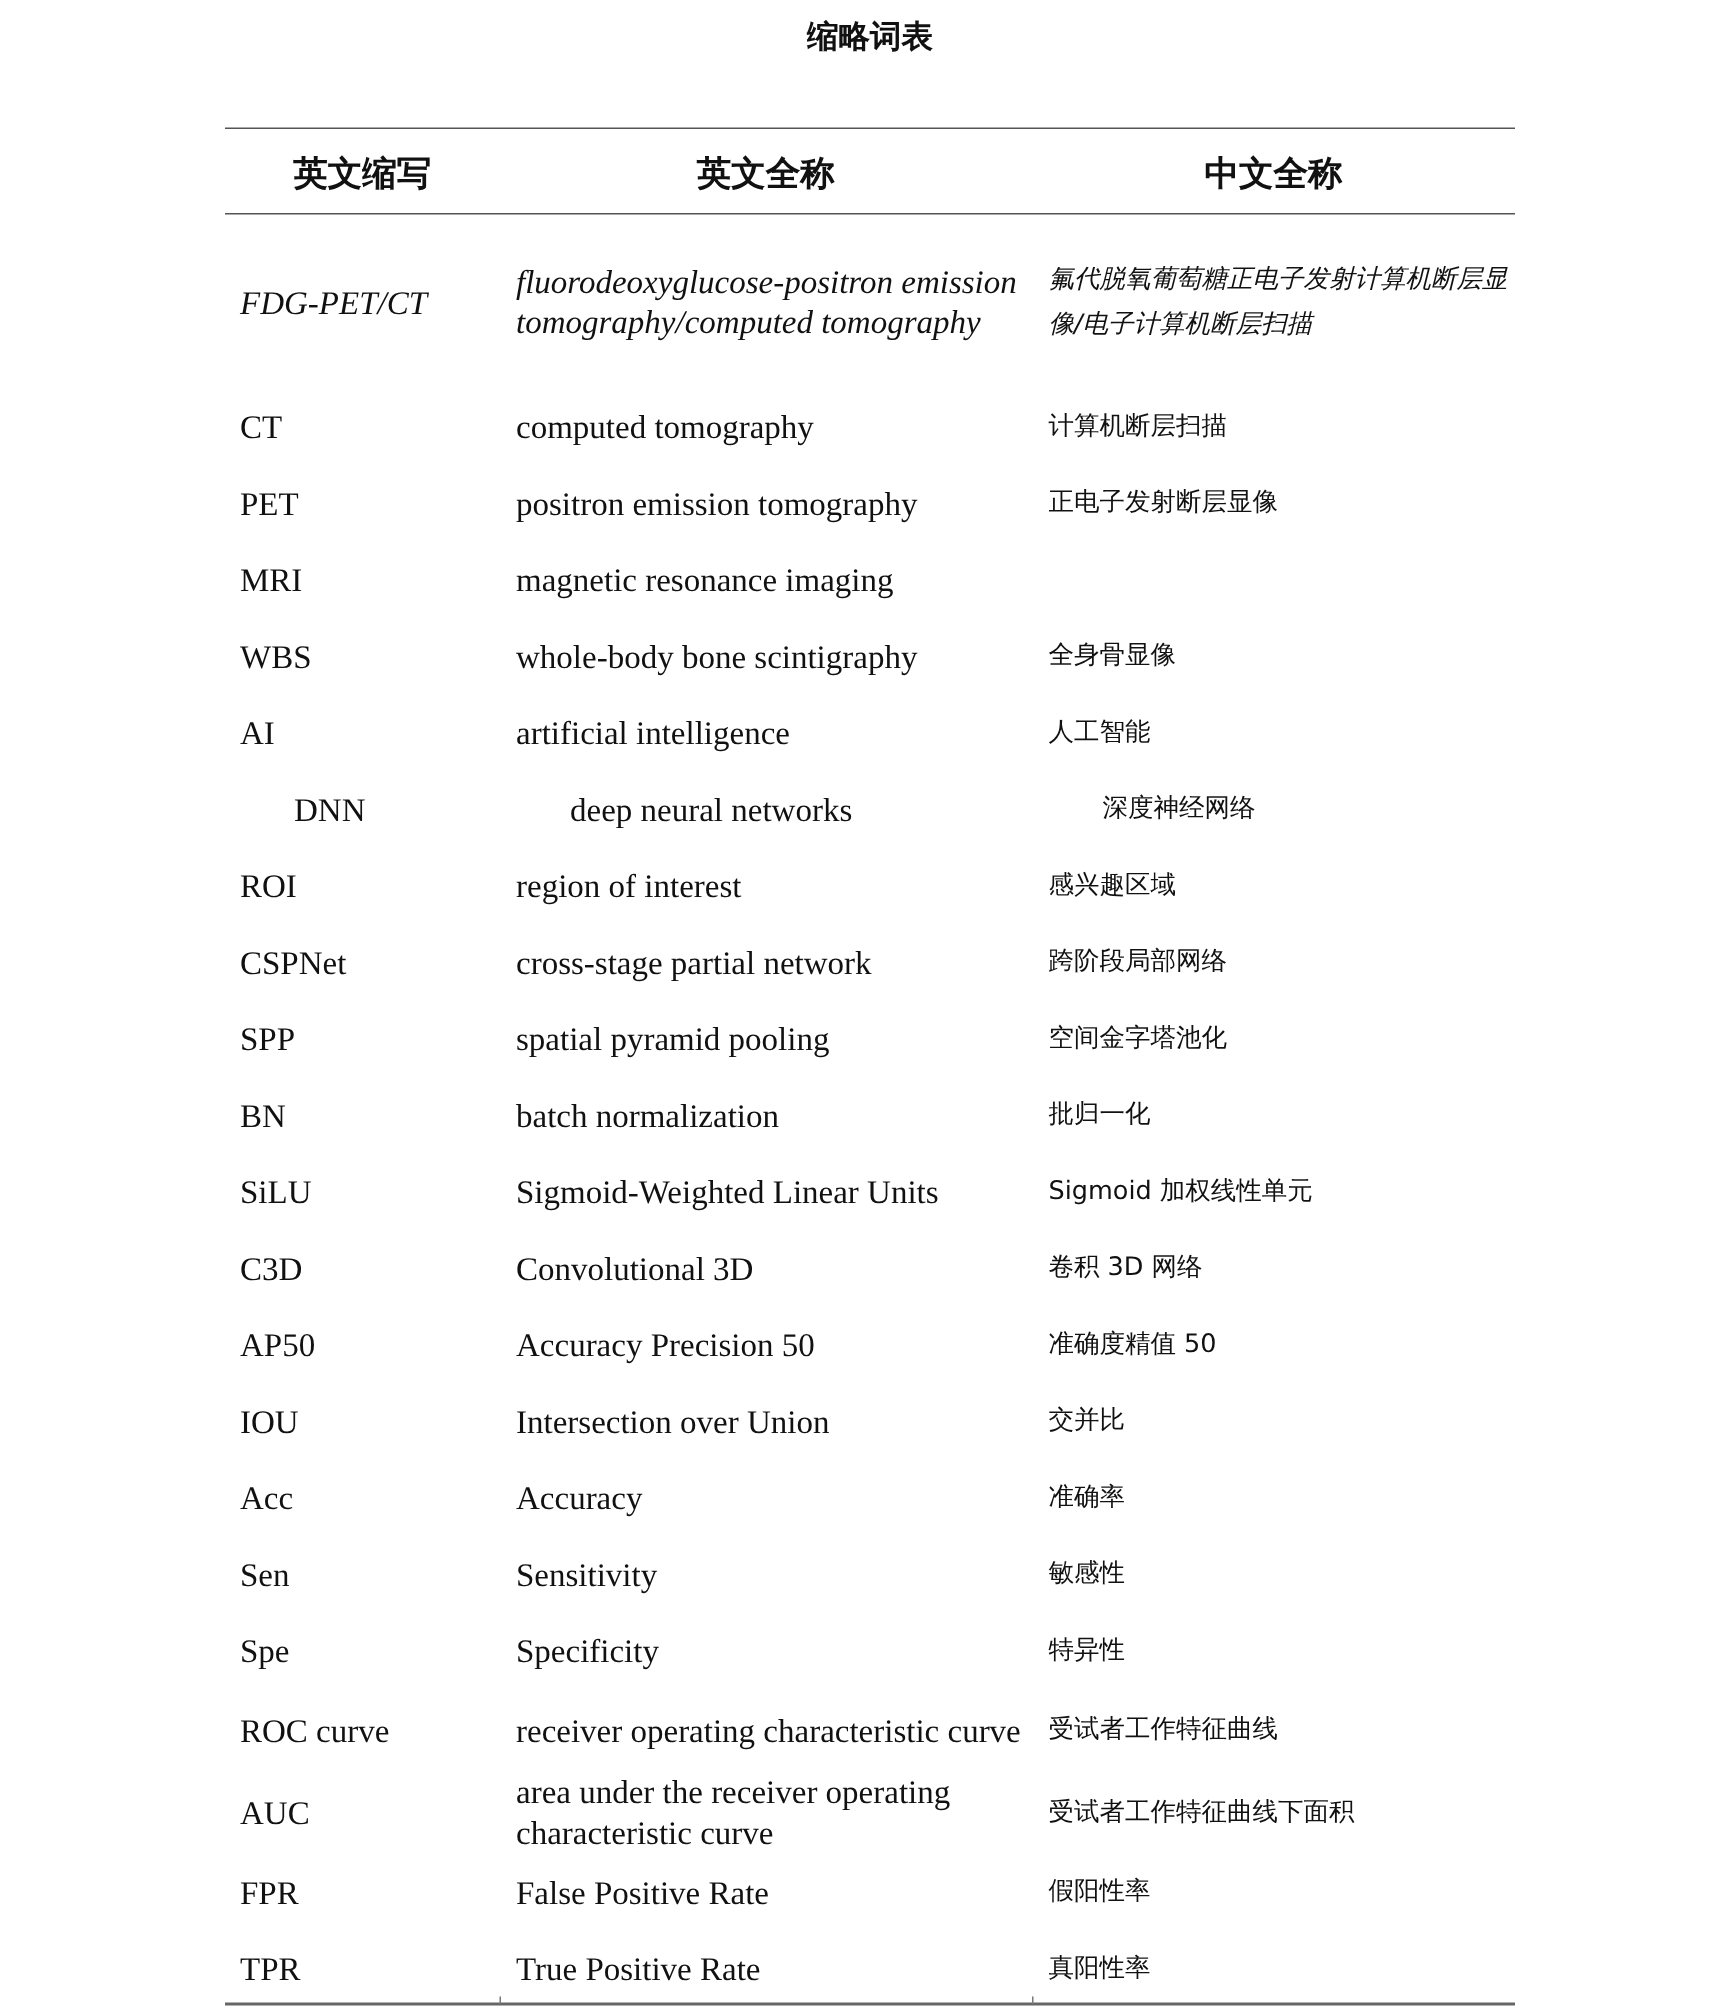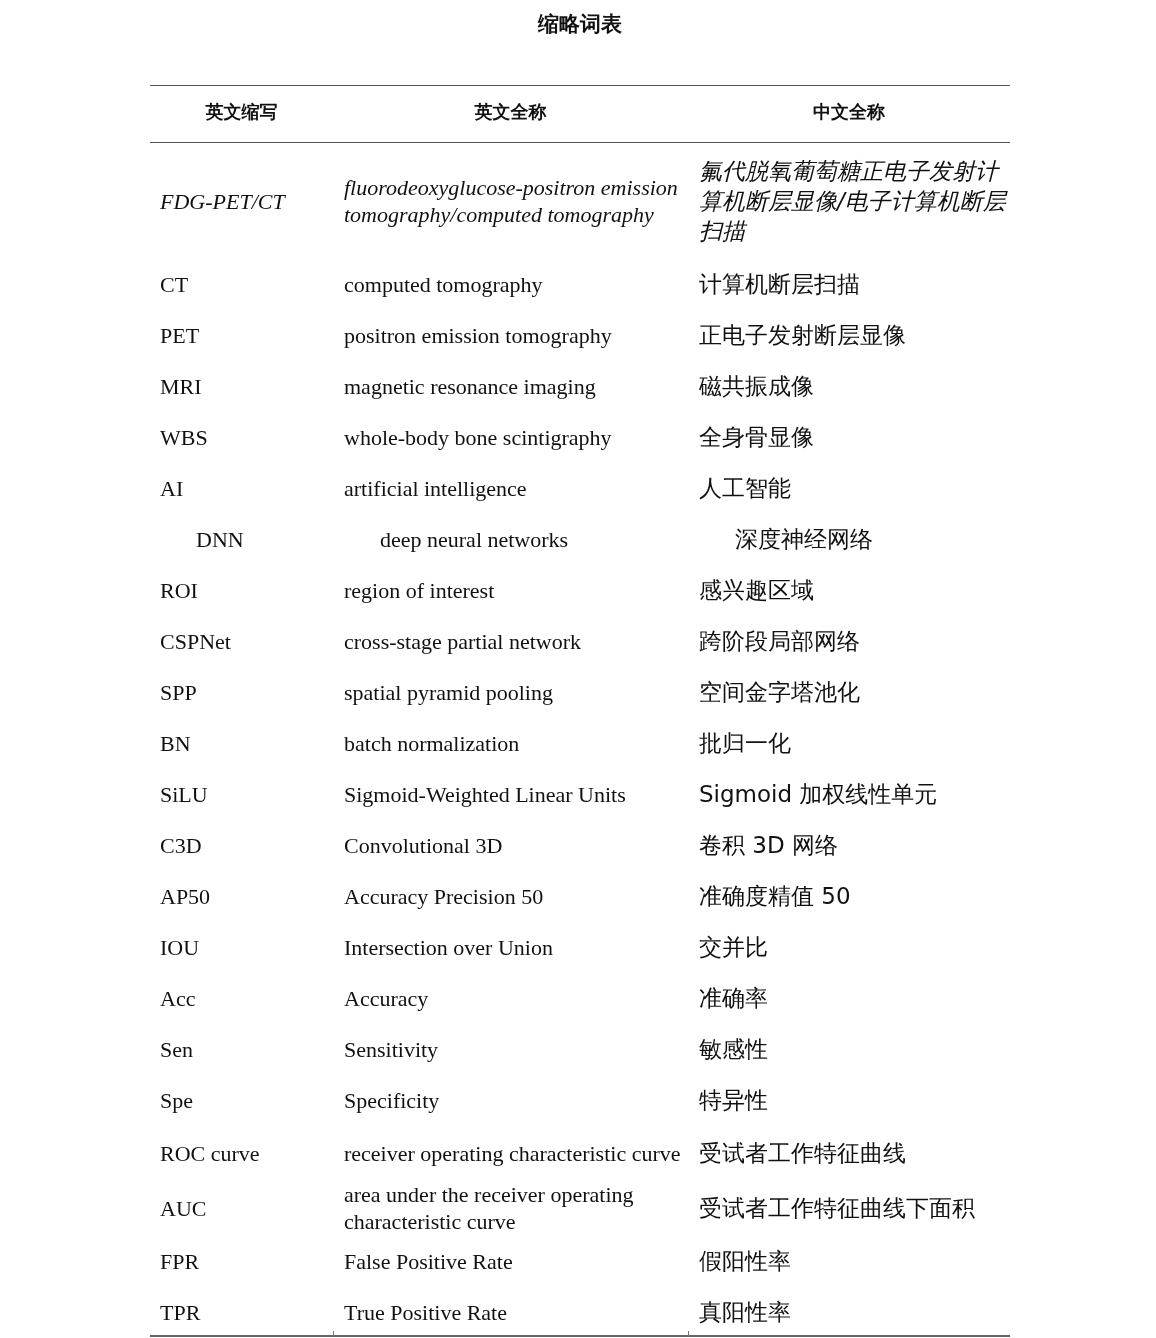--- a/index.html
+++ b/index.html
@@ -12,35 +12,35 @@
     position: absolute; left: 0; top: 10px; width: 1160px; text-align: center;
     font-family: "DejaVu Sans", sans-serif; font-weight: bold; font-size: 21px; letter-spacing: 0px;
   }
   .rule { position: absolute; left: 150px; width: 860px; height: 1px; background: #555; }
   .rule.top { top: 85px; }
   .rule.mid { top: 142px; }
   .rule.bot { top: 1335px; height: 2px; background: #666; }
   .tick { position: absolute; top: 1331px; width: 1px; height: 5px; background: #777; }
   .hdr {
     position: absolute; top: 100px; height: 30px;
-    font-family: "DejaVu Sans", sans-serif; font-weight: bold; font-size: 18px;
+    font-family: "DejaVu Sans", sans-serif; font-weight: bold; font-size: 23px;
     text-align: center;
   }
   .hdr.c1 { left: 150px; width: 183px; }
   .hdr.c2 { left: 333px; width: 355px; }
   .hdr.c3 { left: 688px; width: 322px; }
   .row { position: absolute; left: 0; width: 1156px; }
   .cell {
     position: absolute; top: 0; height: 100%;
     display: flex; align-items: center;
     font-size: 22px; line-height: 27px;
   }
   .cell.c1 { left: 160px; width: 175px; }
   .cell.c2 { left: 344px; width: 340px; }
-  .cell.c3 { left: 699px; width: 310px; font-size: 23px; line-height: 30px; font-family: "DejaVu Sans", "Liberation Serif", sans-serif; }
+  .cell.c3 { left: 699px; width: 310px; font-size: 17px; line-height: 30px; font-family: "DejaVu Sans", "Liberation Serif", sans-serif; }
   .cell span { display: block; }
 </style>
 </head>
 <body>
 
 <div class="title">缩略词表</div>
 
 <div class="rule top"></div>
 <div class="hdr c1">英文缩写</div>
 <div class="hdr c2">英文全称</div>
@@ -81,23 +81,20 @@
         <span>正电子发射断层显像</span>
       </div>
     </div>
     <div class="row" style="top: 364px; height: 44px;">
       <div class="cell c1">
         <span>MRI</span>
       </div>
       <div class="cell c2">
         <span>magnetic resonance imaging</span>
       </div>
-      <div class="cell c3">
-        <span>磁共振成像</span>
-      </div>
     </div>
     <div class="row" style="top: 415px; height: 44px; text-align: center;">
       <div class="cell c1">
         <span>WBS</span>
       </div>
       <div class="cell c2">
         <span>whole-body bone scintigraphy</span>
       </div>
       <div class="cell c3">
         <span>全身骨显像</span>

